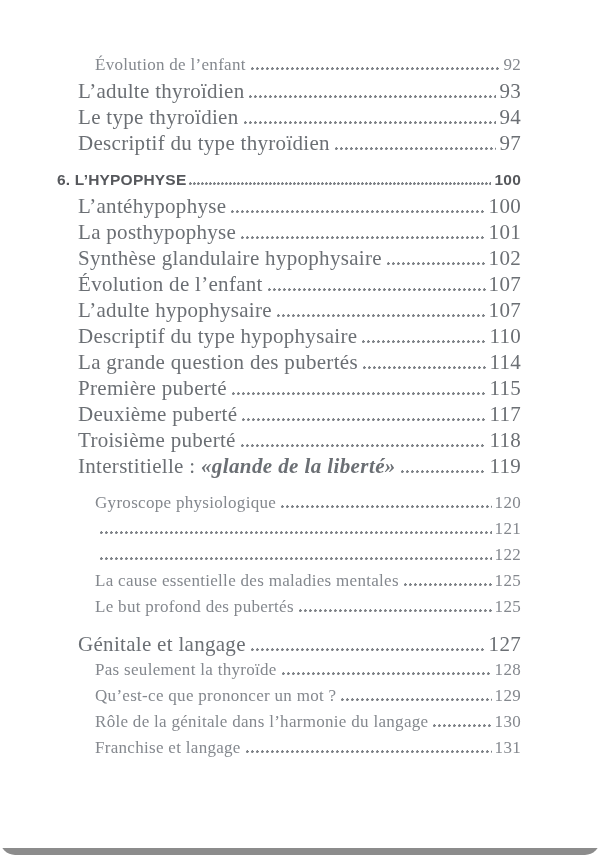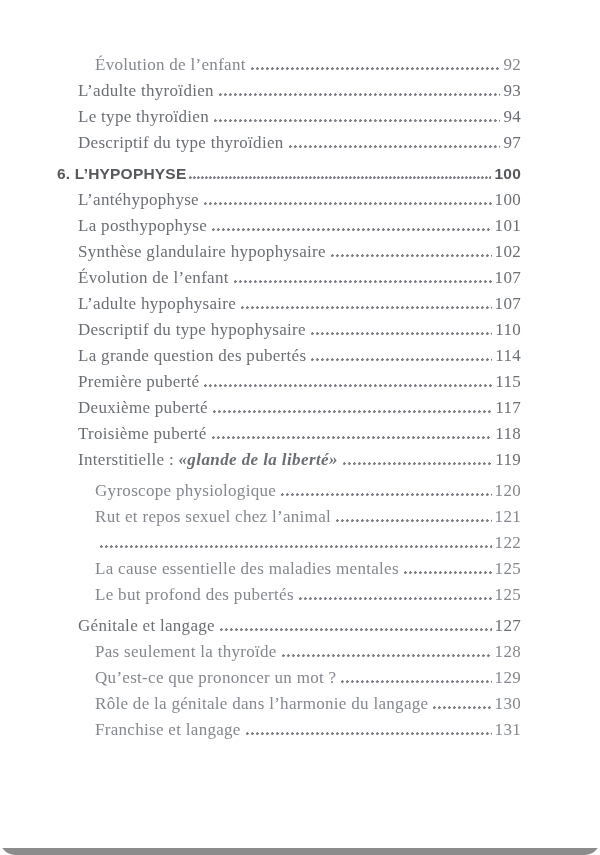--- a/index.html
+++ b/index.html
@@ -17,31 +17,31 @@
     width: 600px;
     height: 855px;
     background: var(--page-bg);
     overflow: hidden;
     font-family: "Liberation Serif", "DejaVu Serif", serif;
     border-radius: 15px;
   }
   .toc {
     padding: 52px 79px 0 57px;
   }
-  .toc-section + .toc-section { margin-top: 5px; }
+  .toc-section + .toc-section { margin-top: 11px; }
 
   .toc-row {
     display: flex;
     align-items: baseline;
     line-height: 26px;
     white-space: nowrap;
   }
   .toc-row.main {
     margin-left: 21px;
-    font-size: 17px;
+    font-size: 21px;
     letter-spacing: 0.3px;
     color: var(--text-main);
   }
   .toc-row.sub {
     margin-left: 38px;
     font-size: 17px;
     letter-spacing: 0.3px;
     color: var(--text-sub);
   }
   .toc-row.chapter {
@@ -171,21 +171,20 @@
           <span class="page-num">119</span>
         </div>
       </div>
       <div class="toc-section">
         <div class="toc-row sub">
           <span class="label">Gyroscope physiologique</span>
           <span class="leader"></span>
           <span class="page-num">120</span>
         </div>
         <div class="toc-row sub">
-          <span class="label">Rut et repos sexuel chez l’animal</span>
           <span class="leader"></span>
           <span class="page-num">121</span>
         </div>
         <div class="toc-row sub">
           <span class="leader"></span>
           <span class="page-num">122</span>
         </div>
         <div class="toc-row sub">
           <span class="label">La cause essentielle des maladies mentales</span>
           <span class="leader"></span>

